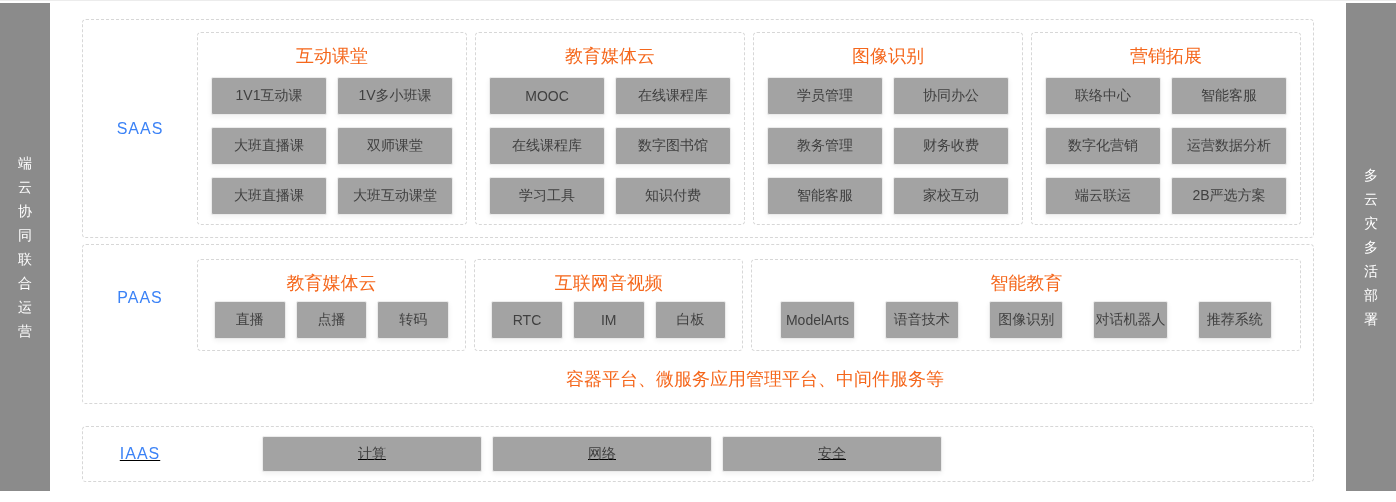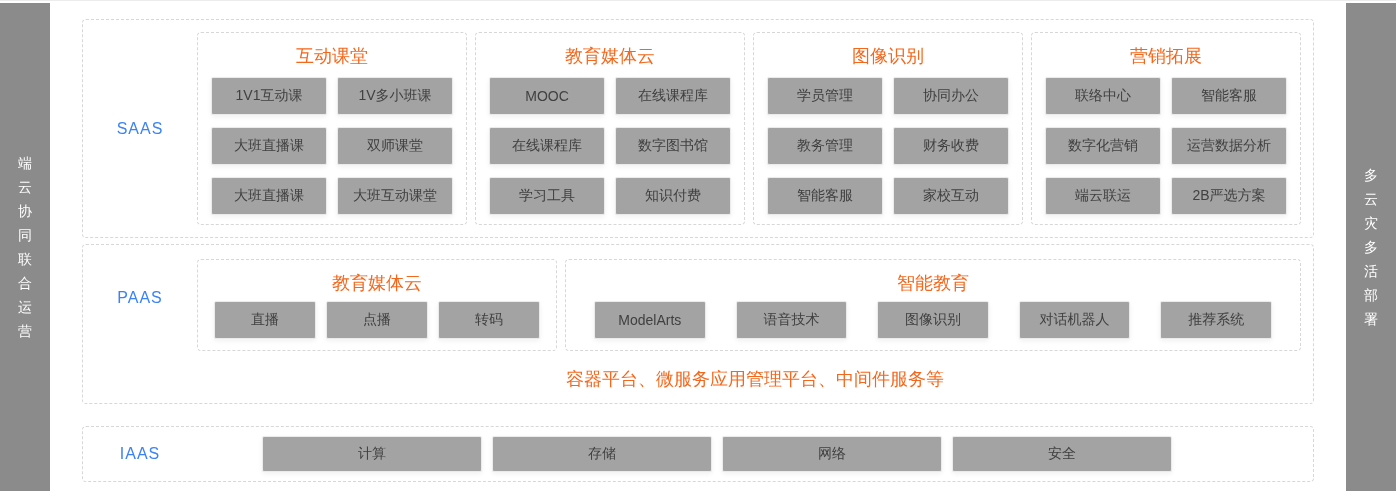--- a/index.html
+++ b/index.html
@@ -40,21 +40,21 @@
   
   .main { position: absolute; left: 82px; top: 18px; width: 1232px; }
 
   .panel {
     border: 1px dashed #d7d7d7;
     border-radius: 4px;
     background: #fff;
   }
   .panel.saas { height: 219px; margin-bottom: 6px; display: flex; }
   .panel.paas { height: 160px; margin-bottom: 22px; display: flex; flex-direction: column; }
-  .panel.iaas { height: 56px; display: flex; }
+  .panel.iaas { height: 56px; display: flex; text-decoration: underline; }
 
   .layer-label {
     flex: 0 0 114px;
     display: flex;
     align-items: center;
     justify-content: center;
     font-size: 16px;
     font-weight: 500;
     color: #3b82f6;
     letter-spacing: 1px;
@@ -218,20 +218,28 @@
 
           <div class="paas-group g1">
             <div class="group-title">教育媒体云</div>
             <div class="paas-chips">
               <div class="chip">直播</div>
               <div class="chip">点播</div>
               <div class="chip">转码</div>
             </div>
           </div>
 
+          <div class="paas-group g2">
+            <div class="group-title">互联网音视频</div>
+            <div class="paas-chips">
+              <div class="chip">RTC</div>
+              <div class="chip">IM</div>
+              <div class="chip">白板</div>
+            </div>
+          </div>
 
           <div class="paas-group g3">
             <div class="group-title">智能教育</div>
             <div class="paas-chips">
               <div class="chip">ModelArts</div>
               <div class="chip">语音技术</div>
               <div class="chip">图像识别</div>
               <div class="chip">对话机器人</div>
               <div class="chip">推荐系统</div>
             </div>
@@ -239,20 +247,19 @@
 
         </div>
       </div>
       <div class="paas-note">容器平台、微服务应用管理平台、中间件服务等</div>
     </div>
 
     <div class="panel iaas">
       <div class="layer-label">IAAS</div>
       <div class="iaas-chips">
         <div class="chip">计算</div>
-        <div class="chip">存储</div>
         <div class="chip">网络</div>
         <div class="chip">安全</div>
       </div>
     </div>
 
   </div>
 </div>
 
 </body></html>

